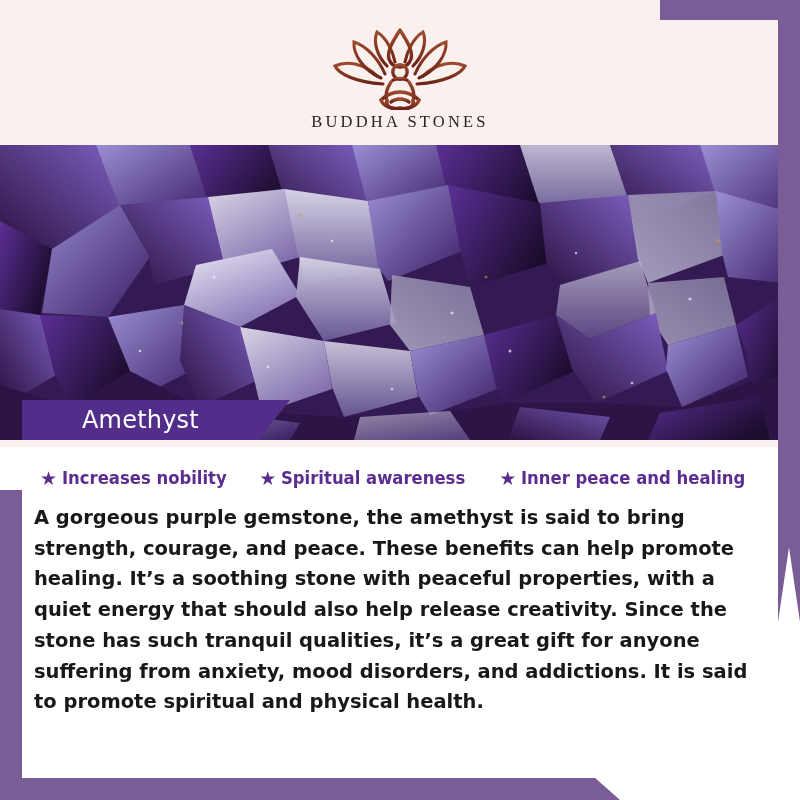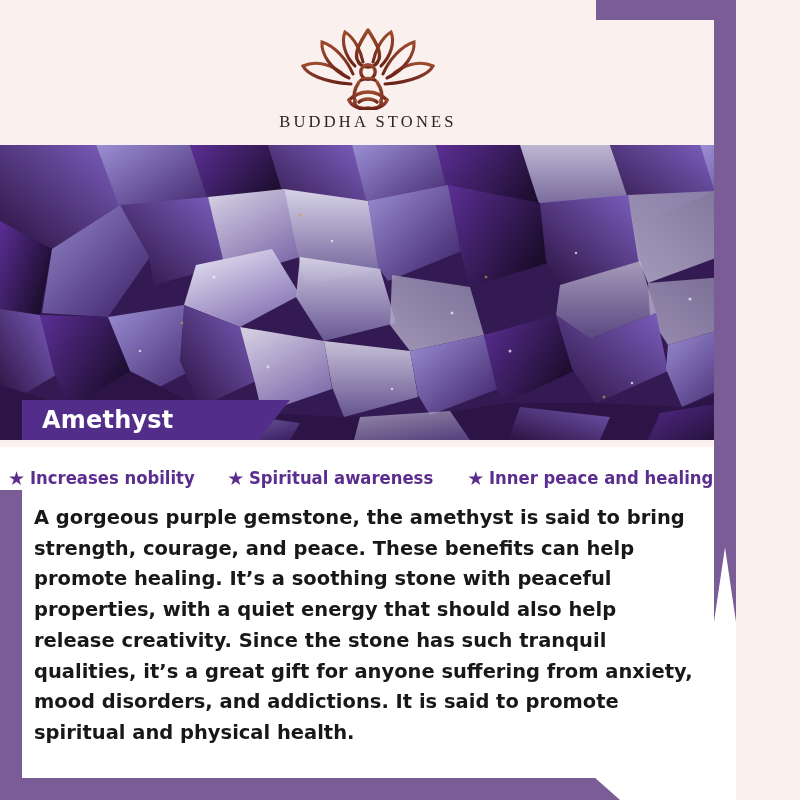--- a/index.html
+++ b/index.html
@@ -6,21 +6,21 @@
 
   html, body {
     width:800px; height:800px;
     background:#faf0ee;
     font-family:"Liberation Sans", sans-serif;
     overflow:hidden;
   }
 
   #page {
     position:relative;
-    width:736px; height:800px;
+    width:800px; height:800px;
     background:#faf0ee;
     overflow:hidden;
   }
 
   
   .frame-right {
     position:absolute;
     top:0; right:0;
     width:22px; height:622px;
     background:#7a5c97;
@@ -110,23 +110,23 @@
     height:40px;
     background:#522d8a;
     clip-path:polygon(0 0, 100% 0, 88% 100%, 0 100%);
     display:flex;
     align-items:center;
     z-index:30;
   }
   .stone-banner-label {
     color:#ffffff;
     font-family:"DejaVu Sans", sans-serif;
-    font-weight:bold;
+    font-weight:normal;
     font-size:24px;
-    padding-left:20px;
+    padding-left:60px;
     letter-spacing:0.2px;
   }
 
   
   .content {
     position:relative;
     background:#ffffff;
     height:360px;
     padding:22px 34px 0 34px;
     z-index:20;

